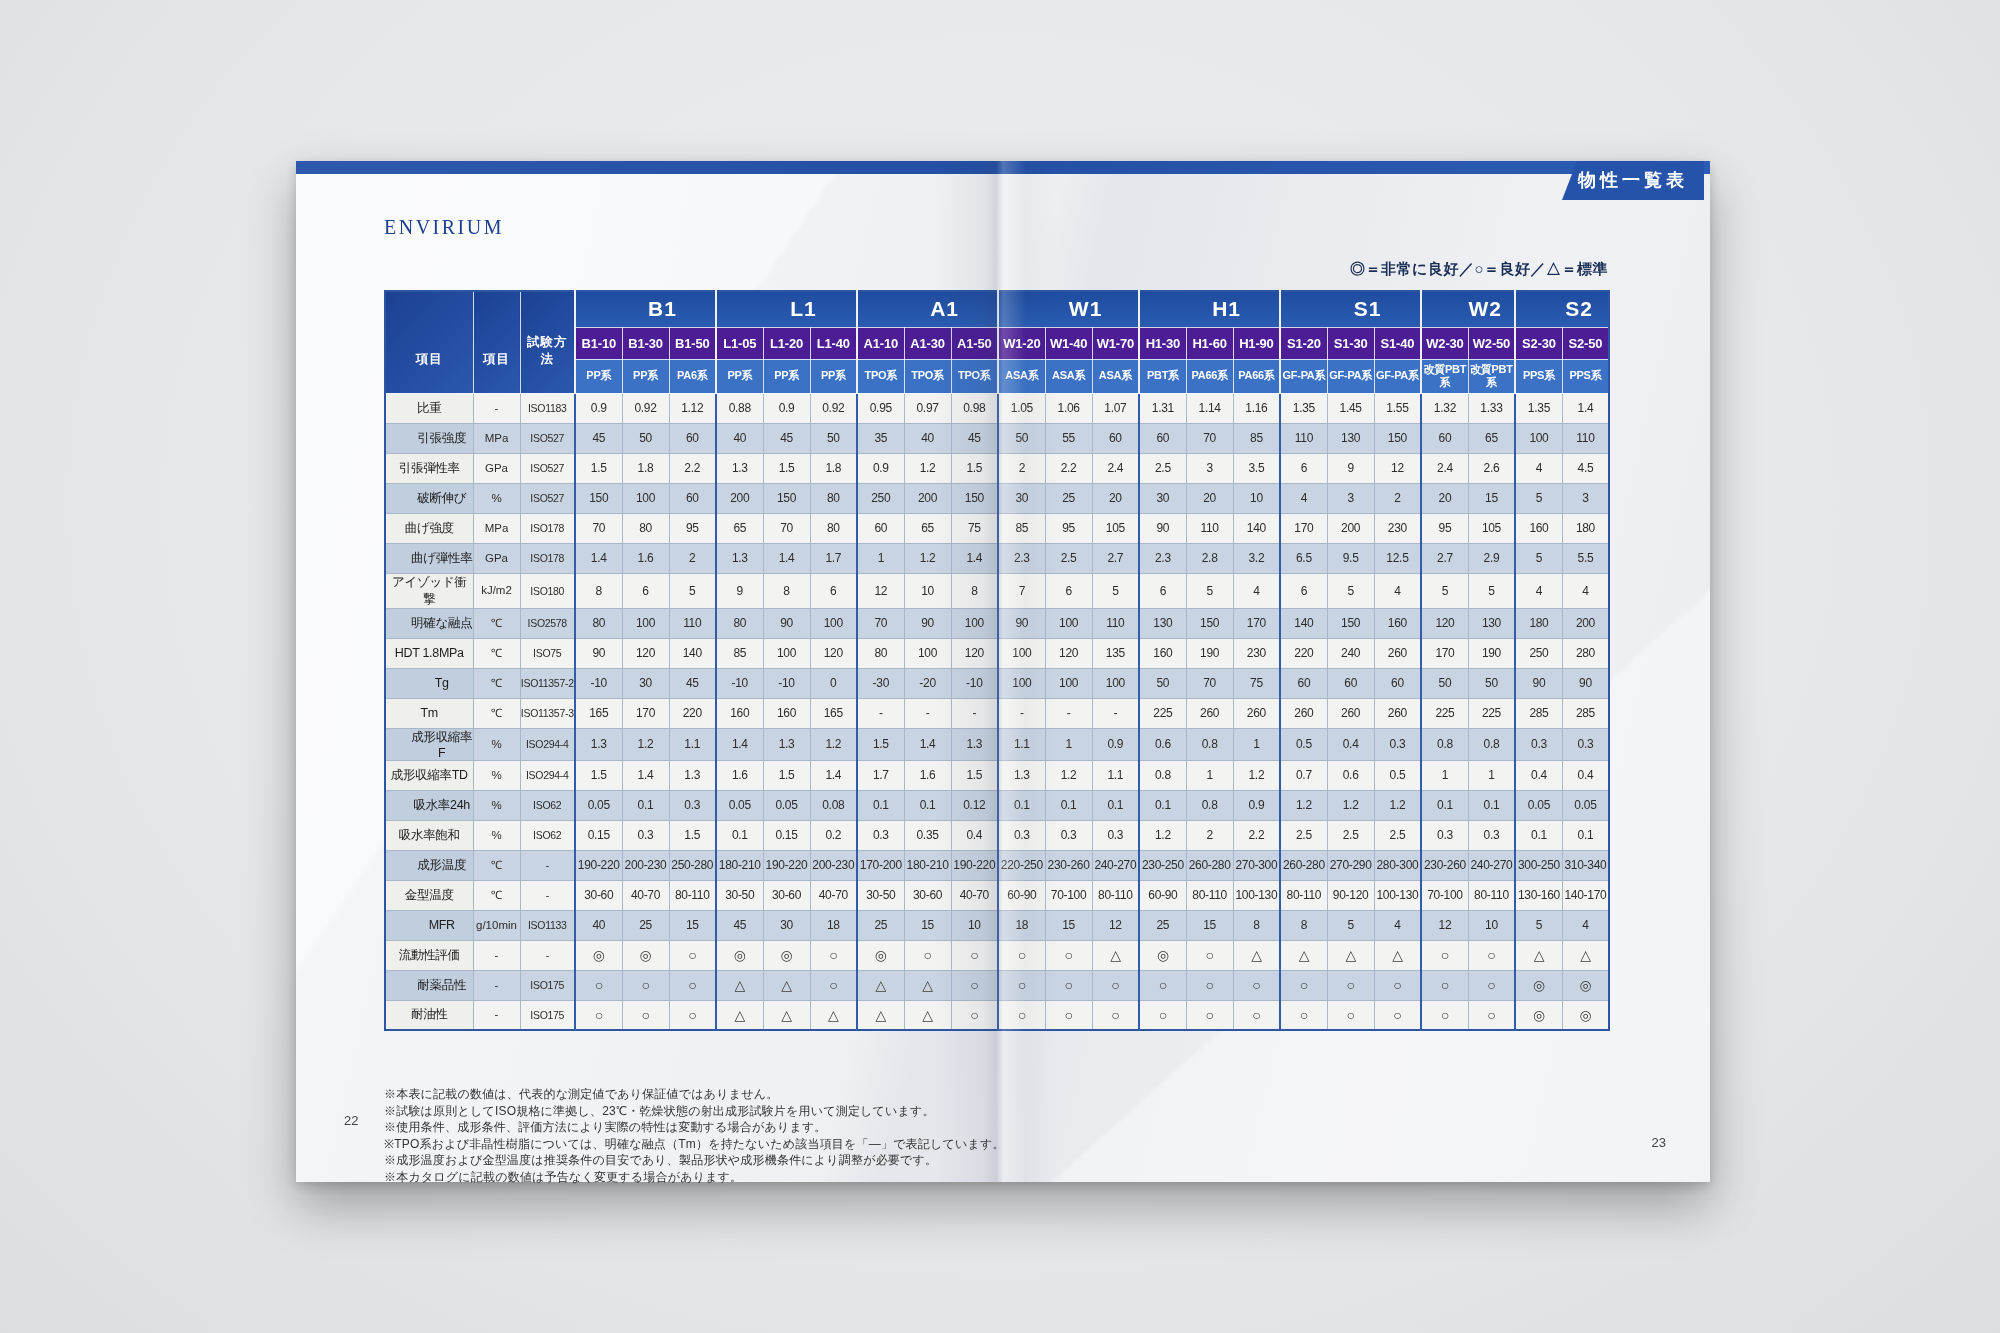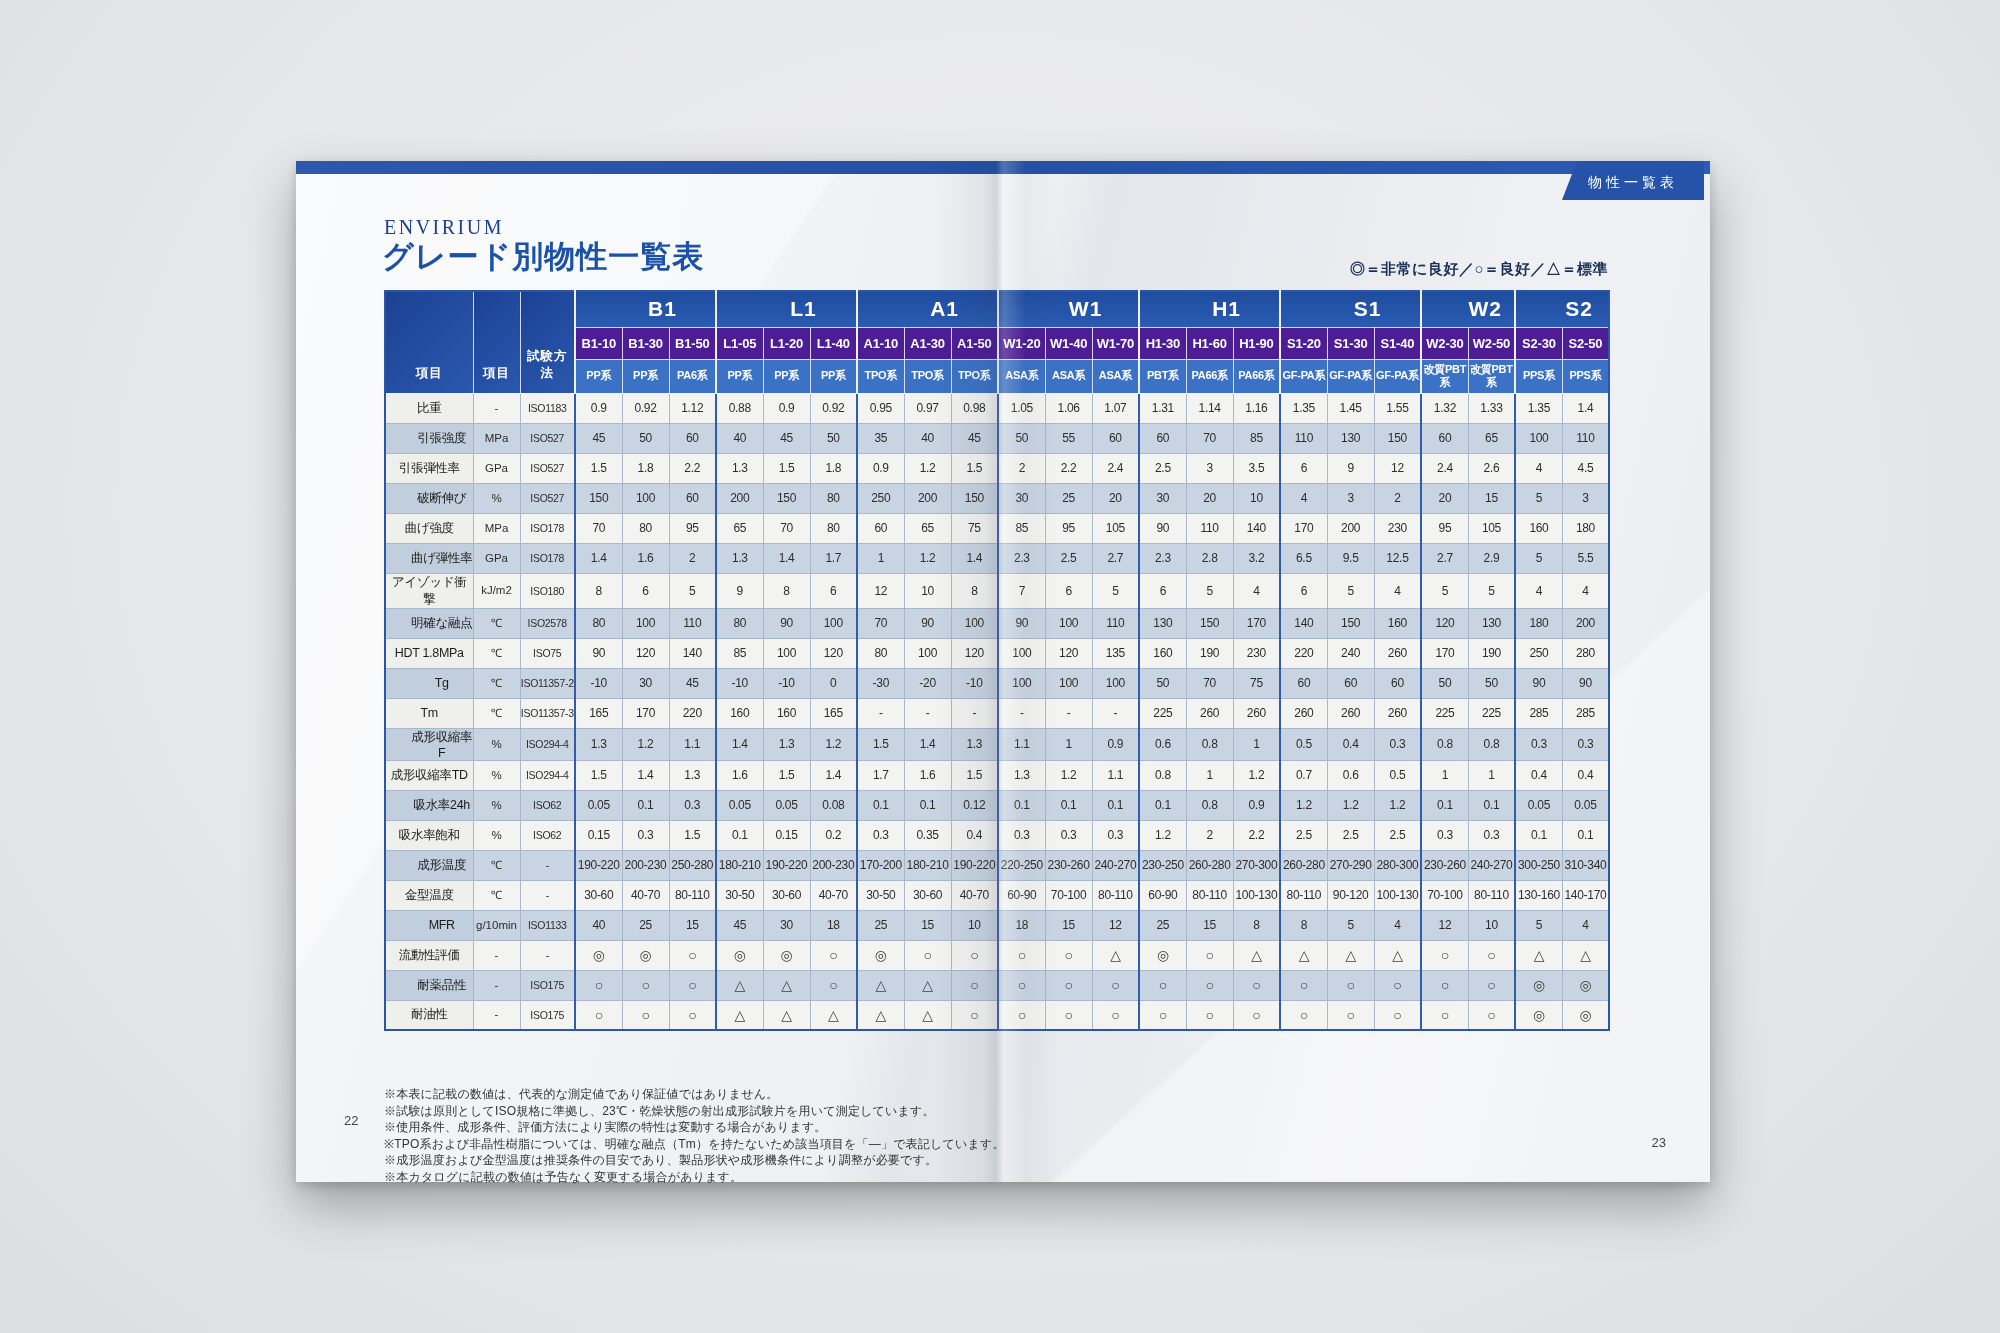--- a/index.html
+++ b/index.html
@@ -21,37 +21,37 @@
   .fold { position:absolute; left:638px; top:0; width:124px; height:100%; pointer-events:none; z-index:30;
     background: linear-gradient(to right, rgba(45,55,80,0) 0%, rgba(45,55,80,.07) 40%,
       rgba(45,55,80,.15) 50%, rgba(255,255,255,.20) 56%, rgba(45,55,80,.04) 74%, rgba(45,55,80,0) 100%); }
 
   .topbar { position:absolute; top:0; left:0; width:100%; height:13px; z-index:6;
     background: linear-gradient(90deg,#2c59ae,#224f a5 48%,#2c5cb3);
     background: linear-gradient(90deg,#2c59ae,#2350a5 48%,#2c5cb3); }
   .tab { position:absolute; top:0; right:6px; width:142px; height:39px; z-index:7;
     background:#2553a9; clip-path: polygon(15px 0, 100% 0, 100% 100%, 0 100%);
     display:flex; align-items:flex-end; justify-content:center; padding-bottom:8px; }
-  .tab-label { color:#fff; font-size:14px; font-weight:normal; letter-spacing:4px; }
+  .tab-label { color:#fff; font-size:18px; font-weight:bold; letter-spacing:4px; }
 
   .brand { position:absolute; left:88px; top:55px; z-index:5;
     font-family:"Liberation Serif", serif; font-size:20px; letter-spacing:2.5px; color:#1d3f90; }
   .title { position:absolute; left:86px; top:75px; z-index:5;
     font-size:31px; font-weight:bold; color:#1b51a8; letter-spacing:1px; }
   .legend { position:absolute; right:102px; top:99px; z-index:5;
     font-size:15px; font-weight:bold; color:#1a2f55; letter-spacing:.5px; }
 
   .tableWrap { position:absolute; left:88px; top:129px; z-index:10; }
   table { border-collapse:collapse; table-layout:fixed; width:1224px;
     border:2px solid #2c56a4; background:#fff; }
   thead th { color:#fff; font-weight:bold; text-align:center;
     border:1px solid rgba(240,244,250,.85); }
   thead .gs { border-left:2px solid #eef2f8; }
   .h-id { background:linear-gradient(135deg,#1c4193,#2a58ad);
-    vertical-align:bottom; padding-bottom:11px; font-size:12.5px; letter-spacing:1px; }
+    vertical-align:bottom; padding-bottom:25px; font-size:12.5px; letter-spacing:1px; }
   .h-group { background:linear-gradient(180deg,#1f4c9f,#2a5cb2); font-size:21px; height:36px; letter-spacing:1px;padding-left:34px; }
   .h-grade { background:#4c1d95; font-size:13px; height:32px; letter-spacing:-.2px; }
   .h-mat { background:#3b72c5; font-size:11px; height:34px; line-height:1.2; padding:2px 1px; letter-spacing:-.3px; }
 
   tbody th, tbody td { border:1px solid #a9b7cb; text-align:center; height:30px;
     color:#2d2d2d; font-weight:normal; }
   tbody tr.odd  td, tbody tr.odd  th { background:#f3f3f1; }
   tbody tr.even td, tbody tr.even th { background:#c9d4e2; }
   tbody tr.odd  .c-label { background:#efefec;text-align:center; }
   tbody tr.even .c-label { background:#c0cedd;padding-left:25px; }
@@ -73,21 +73,20 @@
 
 <div class="spread">
   <div class="deco1"></div>
   <div class="deco2"></div>
   <div class="topbar"></div>
   <div class="tab">
     <span class="tab-label">物性一覧表</span>
   </div>
 
   <div class="brand">ENVIRIUM</div>
-  <div class="title">グレード別物性一覧表</div>
   <div class="legend">◎＝非常に良好／○＝良好／△＝標準</div>
 
   <div class="tableWrap">
     <table id="grade-table">
         <colgroup>
           <col style="width: 88px;">
           <col style="width: 47px;">
           <col style="width: 55px;">
           <col style="width: 47px;">
           <col style="width: 47px;">

